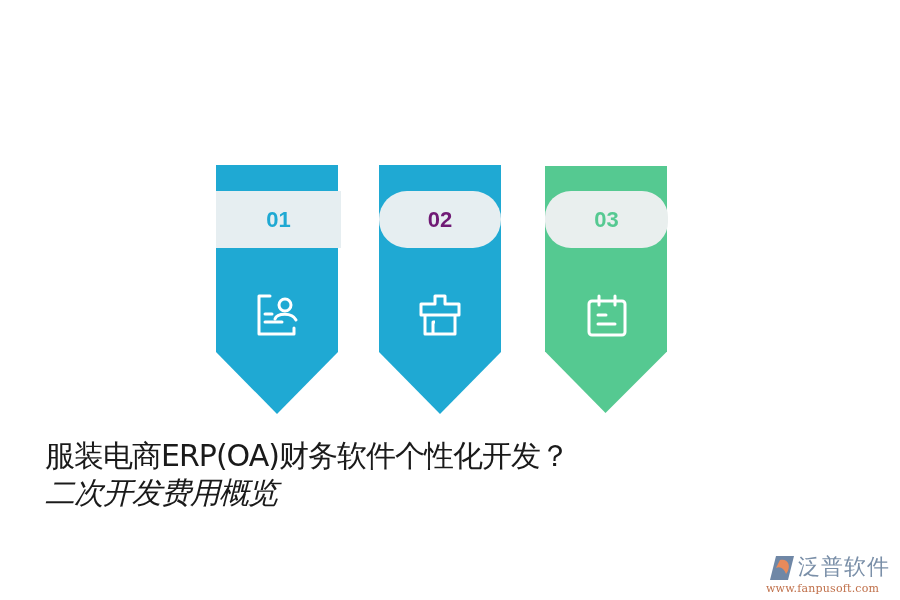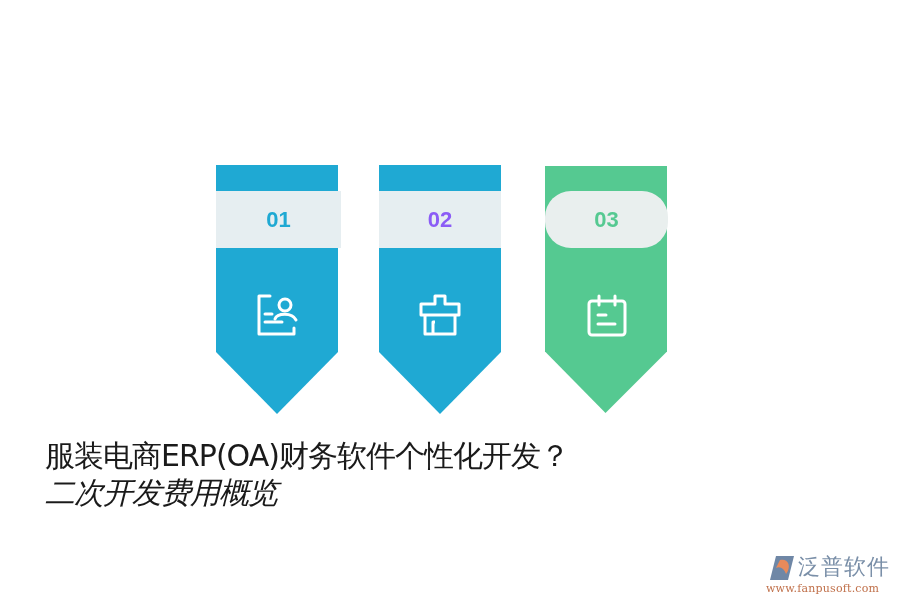--- a/index.html
+++ b/index.html
@@ -46,21 +46,21 @@
     <line x1="11" y1="30" x2="28" y2="30"></line>
     <circle cx="31" cy="13" r="6"></circle>
     <path d="M21 27 C23 21 38 20 42 28"></path>
   </svg>
 </div>
 
 <div class="card" style="left:379px;">
   <svg class="shape" viewBox="0 0 122 250">
     <polygon points="0,0 122,0 122,187 61,249 0,187" fill="#1fa9d3"></polygon>
   </svg>
-  <div class="band" style="background:#e6eef1;color:#8b5cf6;width:122px;">02</div>
+  <div class="band" style="background:#e6eef1;color:#701a75;width:122px;border-radius:28px;">02</div>
   <svg class="icon" viewBox="0 0 46 46" fill="none" stroke="#fff" stroke-width="3" stroke-linejoin="round">
     <path d="M18 4 H28 V12 H42 V23 H4 V12 H18 Z"></path>
     <path d="M8 23 V42 H38 V23"></path>
     <path d="M16 42 V30 H18"></path>
   </svg>
 </div>
 
 <div class="card" style="left:545px;">
   <svg class="shape" viewBox="0 0 123 250">
     <polygon points="0,0 123,0 123,187 61,249 0,187" fill="#55c991"></polygon>

